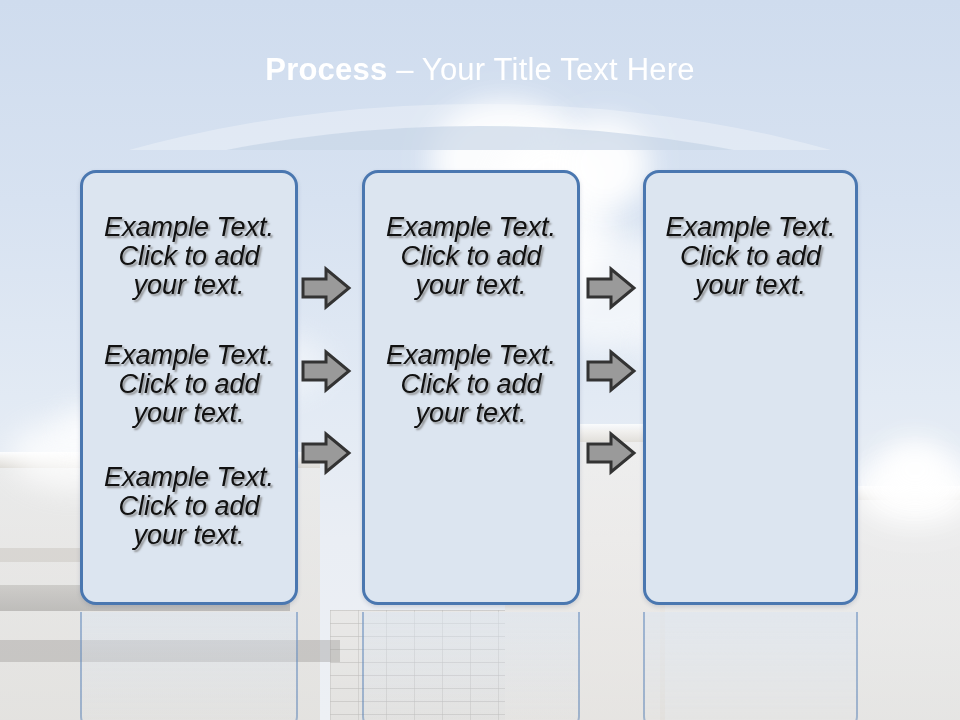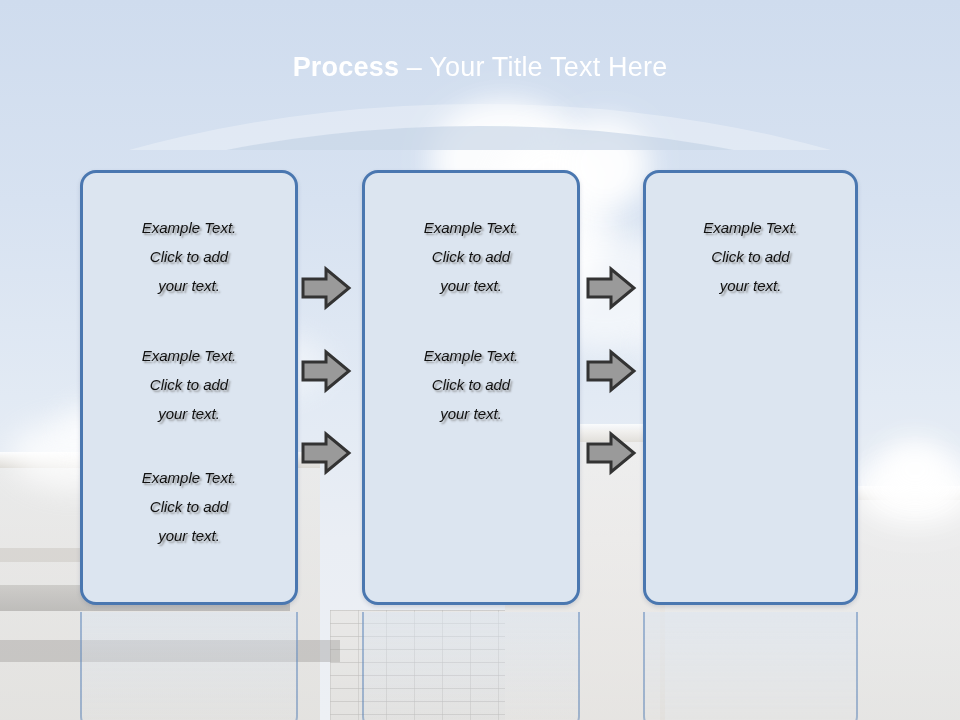--- a/index.html
+++ b/index.html
@@ -90,21 +90,21 @@
     background:rgba(255,255,255,.30);
   }
   .arc-band2{
     position:absolute;left:-290px;top:126px;width:1540px;height:430px;
     border-radius:50% 50% 0 0 / 100% 100% 0 0;
     background:rgba(190,205,225,.55);
   }
 
   .title{
     position:absolute;left:0;top:52px;width:960px;text-align:center;
-    font-size:27px;color:#ffffff;letter-spacing:.2px;
+    font-size:31px;color:#ffffff;letter-spacing:.2px;
     white-space:nowrap;z-index:6;
   }
   .title .strong{font-weight:bold;}
   .title .rest{font-weight:normal;}
 
   
   .pbox{
     position:absolute;top:170px;height:435px;
     background:#dce5f0;
     border:3px solid #4a77b0;
@@ -112,21 +112,21 @@
     box-shadow:0 2px 4px rgba(60,80,110,.18);
     box-sizing:border-box;
     z-index:4;
   }
   #box1{left:80px;width:218px;}
   #box2{left:362px;width:218px;}
   #box3{left:643px;width:215px;}
 
   .blk{
     position:absolute;left:6px;right:6px;text-align:center;
-    font-style:italic;font-size:15px;line-height:29px;color:#111111;
+    font-style:italic;font-size:27px;line-height:29px;color:#111111;
     text-shadow:2px 2px 2px rgba(120,120,120,.75);
   }
 
   
   .refl{
     position:absolute;top:612px;height:120px;
     border:2px solid rgba(74,119,176,.45);
     border-top:none;
     border-radius:0 0 16px 16px;
     background:linear-gradient(to bottom,rgba(220,229,240,.55),rgba(220,229,240,0));

